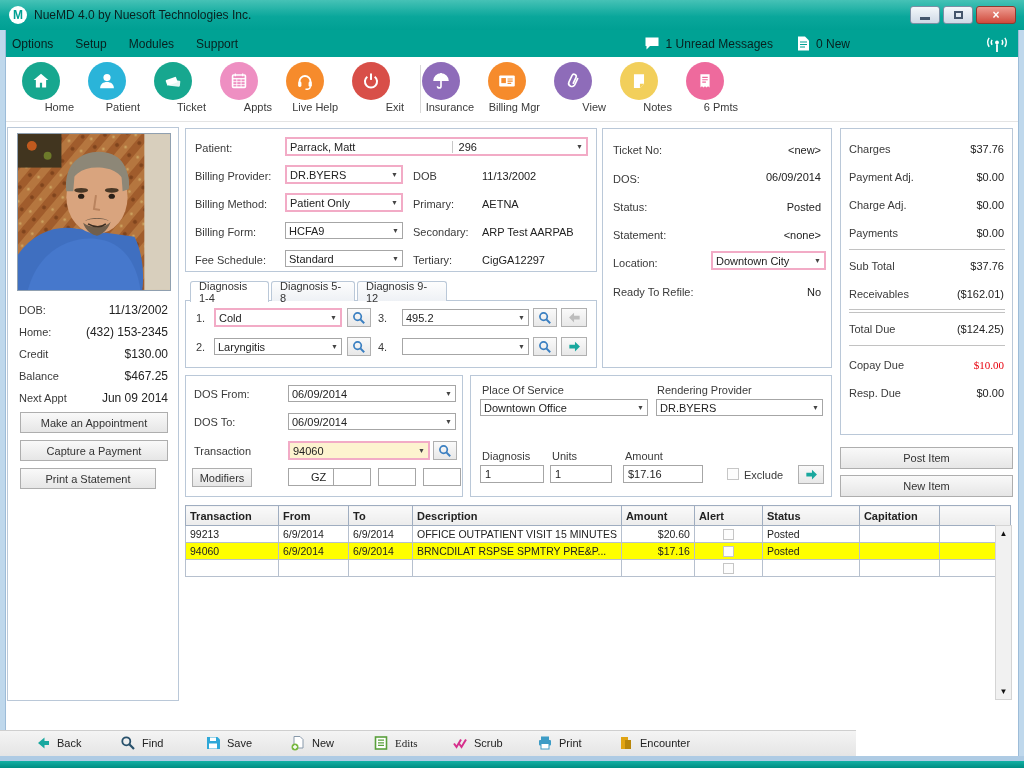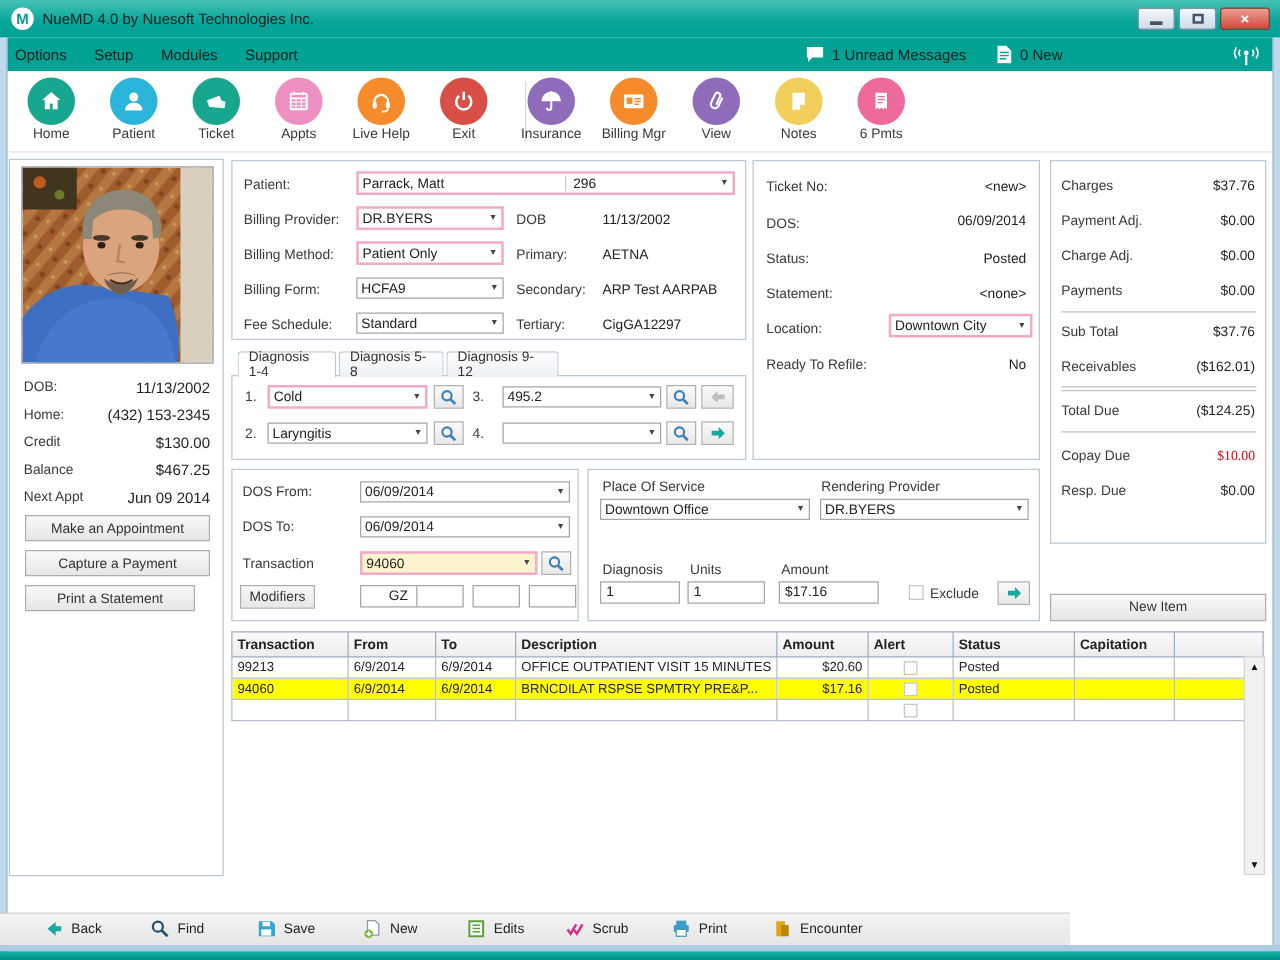--- a/index.html
+++ b/index.html
@@ -23,21 +23,21 @@
   .menubar { position:absolute; left:0; top:30px; width:1024px; height:27px; background:#00a294;
     display:flex; align-items:center; color:#08201e; font-size:12px; }
   .menuitem { margin-left:22px; cursor:default; }
   .menuitem:first-child { margin-left:12px; }
   .menuright { position:absolute; right:0; top:0; height:27px; display:flex; align-items:center; }
   .mr-group { display:flex; align-items:center; gap:6px; margin-right:24px; }
   .wifi { margin-right:14px; margin-left:110px; }
 
   .toolbar { position:absolute; left:0; top:57px; width:1024px; height:65px; background:#fff;
     border-bottom:1px solid #e4e4e4; }
-  .titem { position:absolute; top:3px; width:66px; height:60px; text-align:center; cursor:default; }
+  .titem { position:absolute; top:3px; width:66px; height:60px; text-align:right; cursor:default; }
   .tcirc { width:38px; height:38px; border-radius:50%; margin:2px auto 1px auto;
     display:flex; align-items:center; justify-content:center; }
   .tlabel { font-size:11px; color:#3a3a3a; }
   .tooldiv { position:absolute; left:420px; top:8px; width:1px; height:48px; background:#d8d8d8; }
 
   
   .sideL,.sideR { position:absolute; top:30px; width:6px; height:738px; background:#bfd8ec; }
   .sideL { left:0; border-right:1px solid #9dbcd8; }
   .sideR { left:1018px; border-left:1px solid #9dbcd8; }
   .stripBlue { position:absolute; left:0; top:756px; width:1024px; height:5px; background:#aecbe4; }
@@ -436,20 +436,21 @@
     <div class="hr" style="left:8px; top:180px; width:156px;"></div>
     <div class="hr" style="left:8px; top:183px; width:156px;"></div>
     <span class="lbl" style="left:8px; top:194px;">Total Due</span>
     <span class="rval" style="right:8px; top:194px;">($124.25)</span>
     <div class="hr" style="left:8px; top:216px; width:156px;"></div>
     <span class="lbl" style="left:8px; top:230px;">Copay Due</span>
     <span class="rval red" style="right:8px; top:230px;font-family:Liberation Serif, serif;">$10.00</span>
     <span class="lbl" style="left:8px; top:258px;">Resp. Due</span>
     <span class="rval" style="right:8px; top:258px;">$0.00</span>
   </div>
+  <div class="btn3d" style="left:840px; top:447px; width:173px; height:22px;">Post Item</div>
   <div class="btn3d" style="left:840px; top:475px; width:173px; height:22px;">New Item</div>
 
   <div class="panel" style="left:185px; top:375px; width:278px; height:122px;"></div>
   <span class="lbl" style="left:194px; top:388px;">DOS From:</span>
   <div class="dd" style="left:288px; top:385px; width:168px;">
     <span>06/09/2014</span>
       <span class="arr">▼</span>
   </div>
   <span class="lbl" style="left:194px; top:416px;">DOS To:</span>
   <div class="dd" style="left:288px; top:413px; width:168px;">
@@ -607,21 +608,21 @@
       <span>Save</span>
     </div>
     <div class="bitem" style="left:290px;">
       <svg width="16" height="16" viewBox="0 0 16 16">
           <path d="M4 1.5h6l3 3V13H4z" fill="#fff" stroke="#8899aa"></path>
           <circle cx="5" cy="12" r="3.5" fill="#79b841"></circle>
           <path d="M5 10v4M3 12h4" stroke="#fff" stroke-width="1.4"></path>
         </svg>
       <span>New</span>
     </div>
-    <div class="bitem" style="left:373px;">
+    <div class="bitem" style="left:373px;font-family:Liberation Serif, serif;">
       <svg width="16" height="16" viewBox="0 0 16 16">
           <rect x="2.5" y="2" width="11" height="12" fill="#fff" stroke="#5aa03c" stroke-width="1.6"></rect>
           <path d="M5 5.2h6M5 7.8h6M5 10.4h6" stroke="#5aa03c" stroke-width="1.2"></path>
         </svg>
       <span>Edits</span>
     </div>
     <div class="bitem" style="left:452px;">
       <svg width="16" height="16" viewBox="0 0 16 16">
           <path d="M2 8.5l2.5 3.5L9 4.5" fill="none" stroke="#d62f8c" stroke-width="2"></path>
           <path d="M7 8.5l2.5 3.5L14 4.5" fill="none" stroke="#d62f8c" stroke-width="2"></path>

